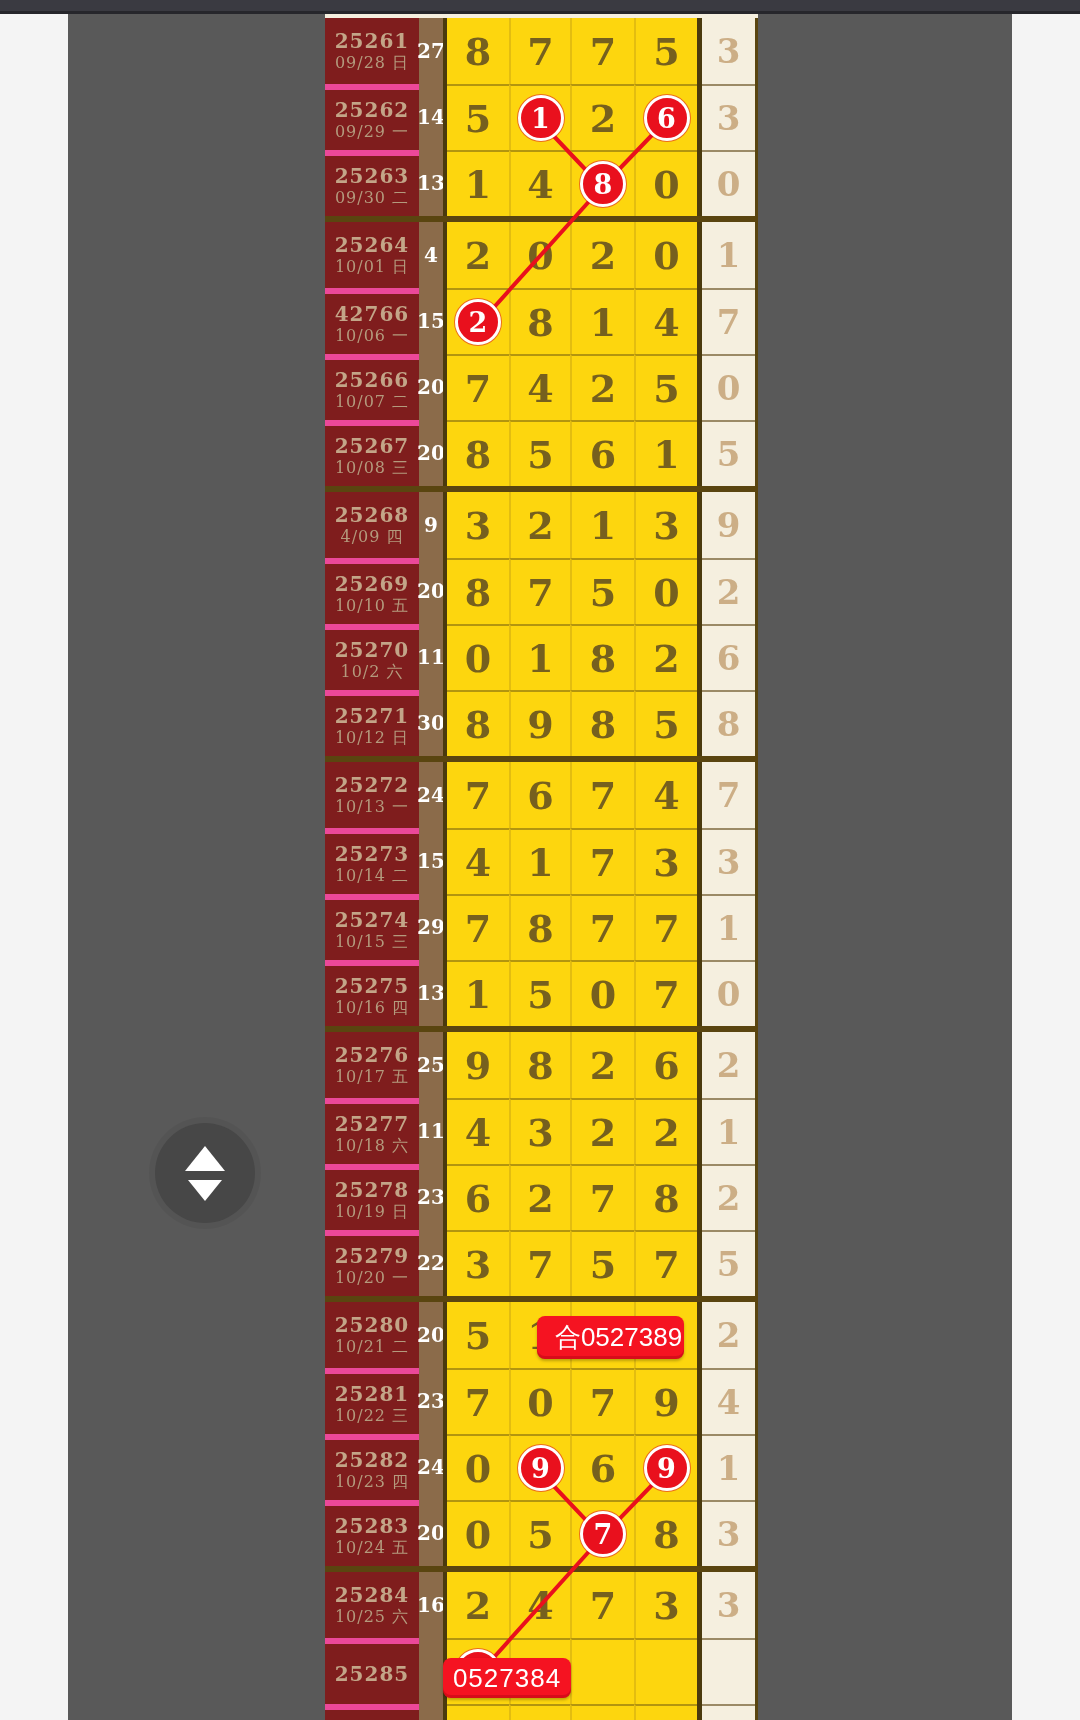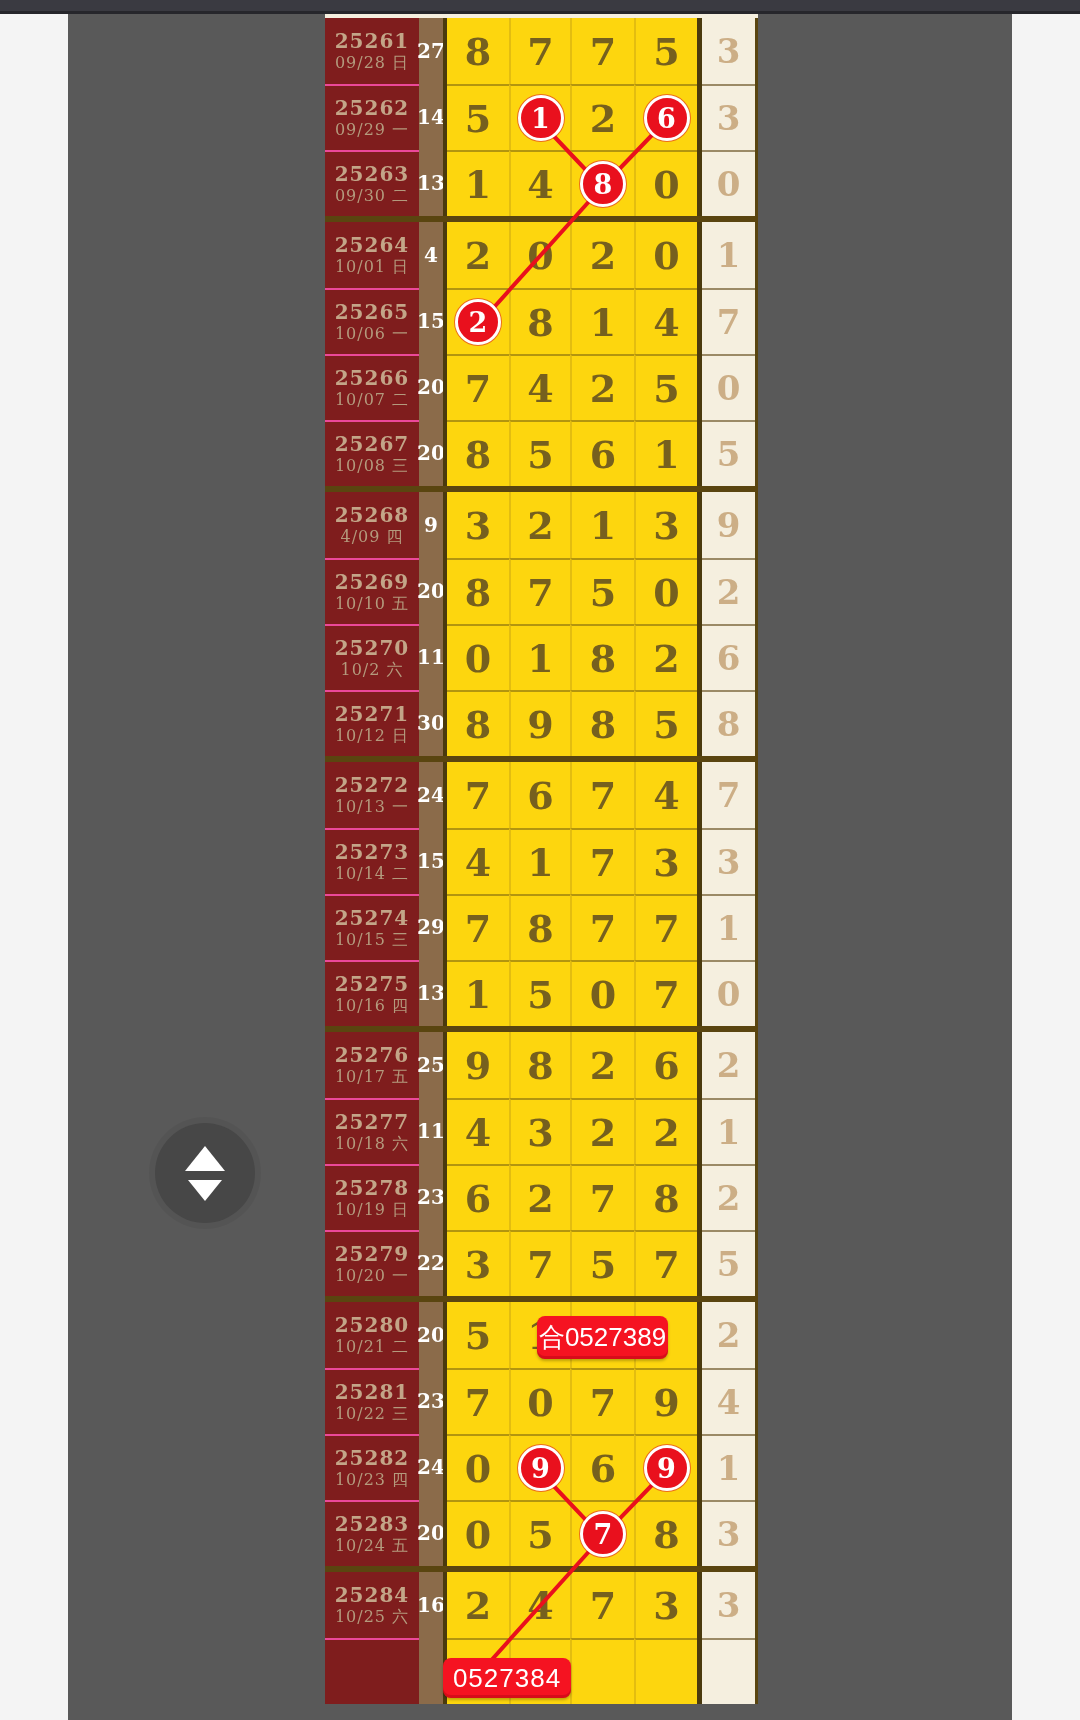--- a/index.html
+++ b/index.html
@@ -8,21 +8,21 @@
     background:#f4f4f4;font-family:"DejaVu Serif","Liberation Serif",serif;
   }
   .topbar{position:absolute;left:0;top:0;width:1080px;height:14px;background:#3a3a41;border-bottom:3px solid #26262b;box-sizing:border-box;}
   .panel{position:absolute;left:68px;top:14px;width:944px;height:1706px;background:#595959;}
   
   .chart{position:absolute;left:325px;top:14px;width:433px;height:1706px;border-top:4px solid #f5efdf;box-sizing:border-box;overflow:hidden;}
   .rows{position:relative;}
   .row{display:flex;height:66px;}
   .cell{box-sizing:border-box;display:flex;align-items:center;justify-content:center;}
   .period{width:94px;background:#7f1d1d;flex-direction:column;line-height:1;}
-  .period.bt{border-top:2px solid #ec4899;}
+  .period.bt{border-top:6px solid #ec4899;}
   .pnum{font-size:20px;font-weight:bold;color:#c3a588;letter-spacing:1px;}
   .pdate{font-size:16px;color:#b49a7d;margin-top:4px;letter-spacing:1px;}
   .brown{width:24px;background:#8b6b4a;color:#ffffff;font-size:20px;font-weight:bold;}
   .vdiv{background:#4a3a0e;}
   .w4{width:4px;}.w5{width:5px;}
   .w3{width:3px;background:#5a4510;}
   .yellow{background:#fdd60e;font-size:38px;font-weight:bold;color:#76601e;}
   .c0{width:62px;}.c1{width:61px;}.c2{width:64px;}.c3{width:63px;}
   .bl{border-left:2px solid #e3bd10;}
   .yellow.bt{border-top:2px solid #b2950f;}
@@ -37,21 +37,21 @@
     color:#ffffff;font-size:27px;font-weight:bold;
     box-shadow:0 0 0 1px rgba(222,20,35,.55);
   }
   .lines{position:absolute;left:0;top:4px;z-index:5;pointer-events:none;}
   .banner{
     position:absolute;z-index:7;background:#f51321;border-radius:8px;
     color:#ffffff;font-family:"Liberation Sans","DejaVu Sans",sans-serif;
     display:flex;align-items:center;justify-content:center;
     box-shadow:inset 0 -3px 0 rgba(160,0,15,.35),0 2px 3px rgba(0,0,0,.25);
   }
-  .banner1{left:212px;top:1298px;width:131px;height:43px;font-size:26px;}
+  .banner1{left:212px;top:1298px;width:131px;height:43px;font-size:26px;padding-left:16px;}
   .banner2{left:118px;top:1640px;width:128px;height:40px;font-size:26px;letter-spacing:1px;}
   
   .scrollbtn{
     position:absolute;left:87px;top:1109px;width:100px;height:100px;border-radius:50%;
     background:#474747;box-shadow:0 0 0 6px rgba(0,0,0,.05);
     display:flex;flex-direction:column;align-items:center;justify-content:center;cursor:pointer;
   }
   .tri-up{width:0;height:0;border-left:20px solid transparent;border-right:20px solid transparent;border-bottom:25px solid #ffffff;margin-bottom:9px;}
   .tri-down{width:0;height:0;border-left:17px solid transparent;border-right:17px solid transparent;border-top:21px solid #ffffff;}
 </style>
@@ -133,21 +133,21 @@
         <div class="cell yellow c0">2</div>
         <div class="cell yellow c1 bl">0</div>
         <div class="cell yellow c2 bl">2</div>
         <div class="cell yellow c3 bl">0</div>
         <div class="vdiv w5"></div>
         <div class="cell tail">1</div>
         <div class="vdiv w3"></div>
       </div>
       <div class="row">
         <div class="cell period bt">
-          <span class="pnum">25265</span>
+          <span class="pnum">42766</span>
           <span class="pdate">10/06 一</span>
         </div>
         <div class="cell brown">15</div>
         <div class="vdiv w4"></div>
         <div class="cell yellow c0 bt">
           <span class="circle">2</span>
         </div>
         <div class="cell yellow c1 bl bt">8</div>
         <div class="cell yellow c2 bl bt">1</div>
         <div class="cell yellow c3 bl bt">4</div>
@@ -442,20 +442,36 @@
           <span class="pdate">10/25 六</span>
         </div>
         <div class="cell brown">16</div>
         <div class="vdiv w4"></div>
         <div class="cell yellow c0">2</div>
         <div class="cell yellow c1 bl">4</div>
         <div class="cell yellow c2 bl">7</div>
         <div class="cell yellow c3 bl">3</div>
         <div class="vdiv w5"></div>
         <div class="cell tail">3</div>
+        <div class="vdiv w3"></div>
+      </div>
+      <div class="row">
+        <div class="cell period bt">
+          <span class="pnum">25285</span>
+        </div>
+        <div class="cell brown"></div>
+        <div class="vdiv w4"></div>
+        <div class="cell yellow c0 bt">
+          <span class="circle"></span>
+        </div>
+        <div class="cell yellow c1 bl bt"></div>
+        <div class="cell yellow c2 bl bt"></div>
+        <div class="cell yellow c3 bl bt"></div>
+        <div class="vdiv w5"></div>
+        <div class="cell tail bt"></div>
         <div class="vdiv w3"></div>
       </div>
       <div class="row">
         <div class="cell period bt">
           <span class="pnum"></span>
         </div>
         <div class="cell brown"></div>
         <div class="vdiv w4"></div>
         <div class="cell yellow c0 bt"></div>
         <div class="cell yellow c1 bl bt"></div>

